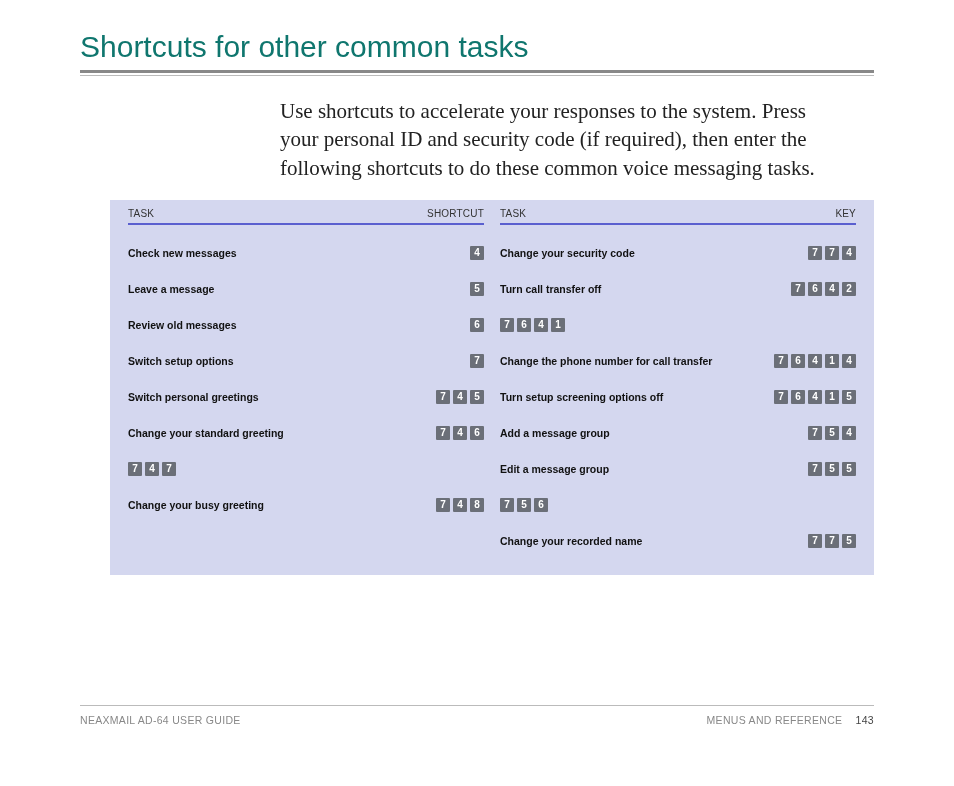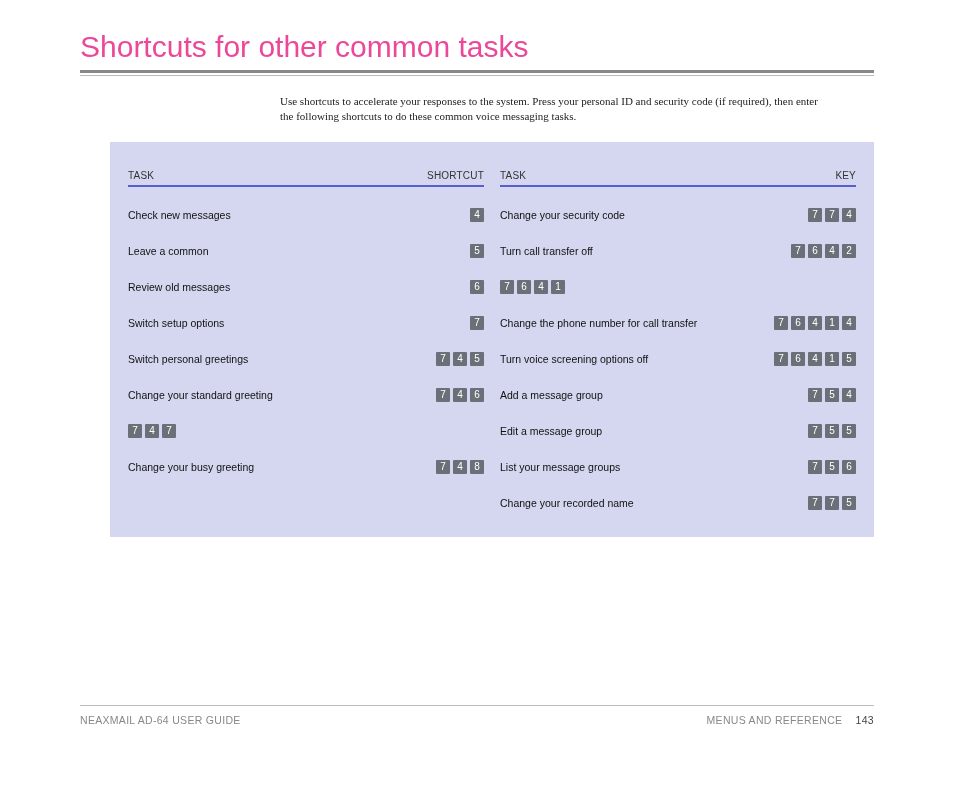--- a/index.html
+++ b/index.html
@@ -12,45 +12,45 @@
     height: 786px;
     position: relative;
   }
   .page {
     padding: 30px 80px 0 80px;
   }
   .title {
     font-size: 30px;
     font-weight: normal;
     margin: 0 0 6px 0;
-    color: #ec4899;
+    color: #0f766e;
     font-family: "Trebuchet MS", "Segoe UI", sans-serif;
   }
   .title-rule {
     border: none;
     border-top: 3px solid #888;
     border-bottom: 1px solid #bbb;
     height: 2px;
     margin: 0 0 18px 0;
   }
   .intro {
     font-family: "Palatino Linotype", Palatino, "Book Antiqua", Georgia, serif;
-    font-size: 11px;
+    font-size: 21px;
     line-height: 1.35;
     margin-left: 200px;
     margin-right: 40px;
     margin-bottom: 18px;
   }
   .tables {
     display: flex;
     gap: 0;
     background: #d4d7ef;
     margin-left: 30px;
     margin-right: 0;
-    padding: 28px 18px 16px 18px;
+    padding: 8px 18px 16px 18px;
     font-family: "Trebuchet MS", "Segoe UI", Arial, sans-serif;
     font-size: 10.5px;
   }
   .col {
     flex: 1;
     min-width: 0;
   }
   .col + .col { margin-left: 16px; }
   .hdr {
     display: flex;
@@ -61,20 +61,21 @@
     padding: 0 0 4px 0;
     border-bottom: 2px solid #5a5fcf;
     margin-bottom: 10px;
   }
   .row {
     display: flex;
     justify-content: space-between;
     align-items: center;
     padding: 6px 0;
     min-height: 24px;
+    font-weight: bold;
   }
   .task {
     flex: 1;
     color: #111;
     font-size: 10.5px;
   }
   .keys {
     display: flex;
     gap: 3px;
     justify-content: flex-end;
@@ -123,21 +124,21 @@
         <span>SHORTCUT</span>
       </div>
       <div>
           <div class="row">
             <span class="task">Check new messages</span>
             <span class="keys">
               <span class="key">4</span>
             </span>
           </div>
           <div class="row">
-            <span class="task">Leave a common</span>
+            <span class="task">Leave a message</span>
             <span class="keys">
               <span class="key">5</span>
             </span>
           </div>
           <div class="row">
             <span class="task">Review old messages</span>
             <span class="keys">
               <span class="key">6</span>
             </span>
           </div>
@@ -215,21 +216,21 @@
             <span class="task">Change the phone number for call transfer</span>
             <span class="keys">
               <span class="key">7</span>
               <span class="key">6</span>
               <span class="key">4</span>
               <span class="key">1</span>
               <span class="key">4</span>
             </span>
           </div>
           <div class="row">
-            <span class="task">Turn voice screening options off</span>
+            <span class="task">Turn setup screening options off</span>
             <span class="keys">
               <span class="key">7</span>
               <span class="key">6</span>
               <span class="key">4</span>
               <span class="key">1</span>
               <span class="key">5</span>
             </span>
           </div>
           <div class="row">
             <span class="task">Add a message group</span>
@@ -241,21 +242,20 @@
           </div>
           <div class="row">
             <span class="task">Edit a message group</span>
             <span class="keys">
               <span class="key">7</span>
               <span class="key">5</span>
               <span class="key">5</span>
             </span>
           </div>
           <div class="row">
-            <span class="task">List your message groups</span>
             <span class="keys">
               <span class="key">7</span>
               <span class="key">5</span>
               <span class="key">6</span>
             </span>
           </div>
           <div class="row">
             <span class="task">Change your recorded name</span>
             <span class="keys">
               <span class="key">7</span>

